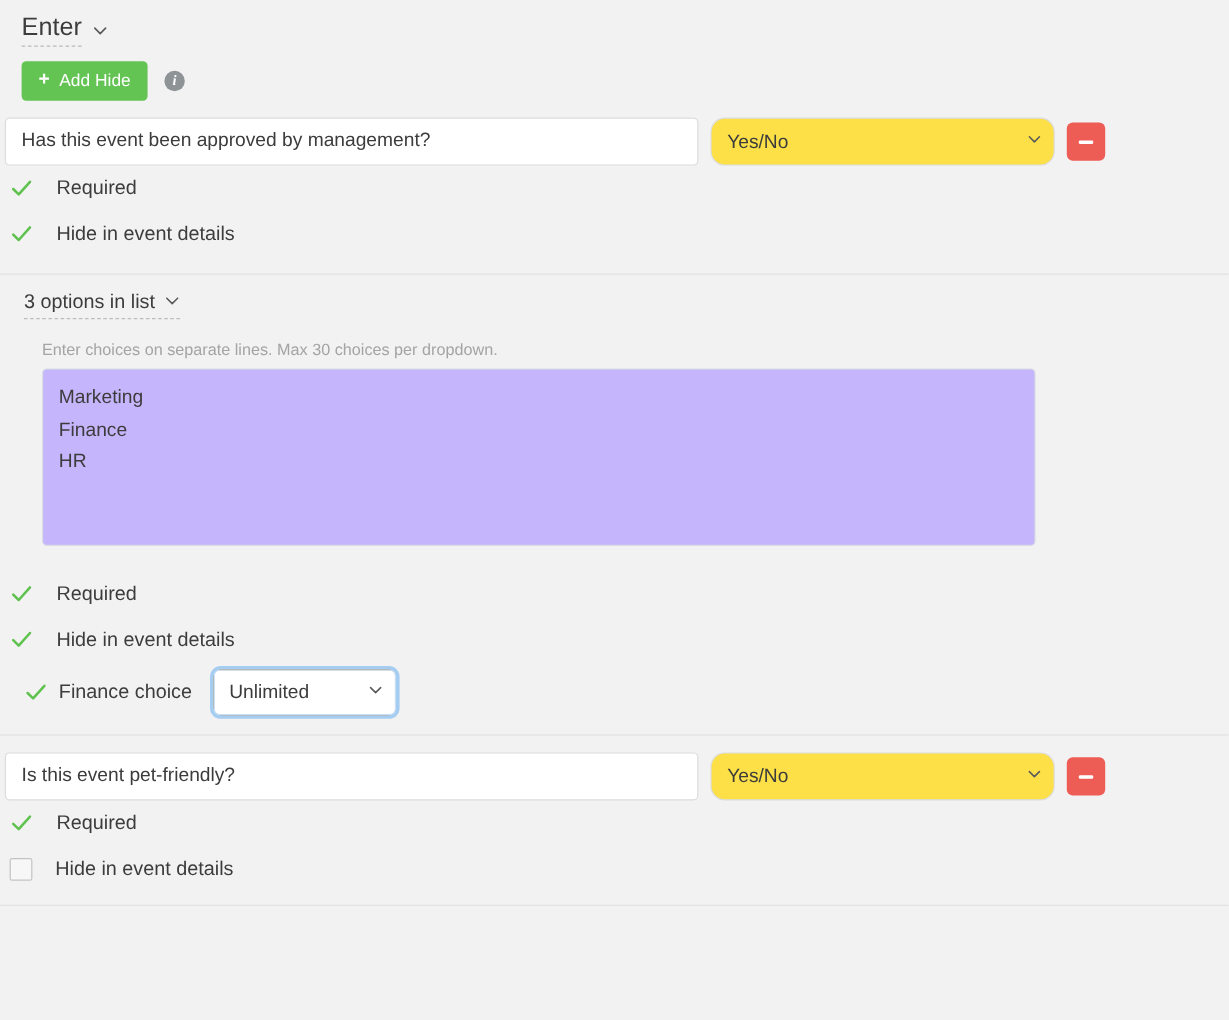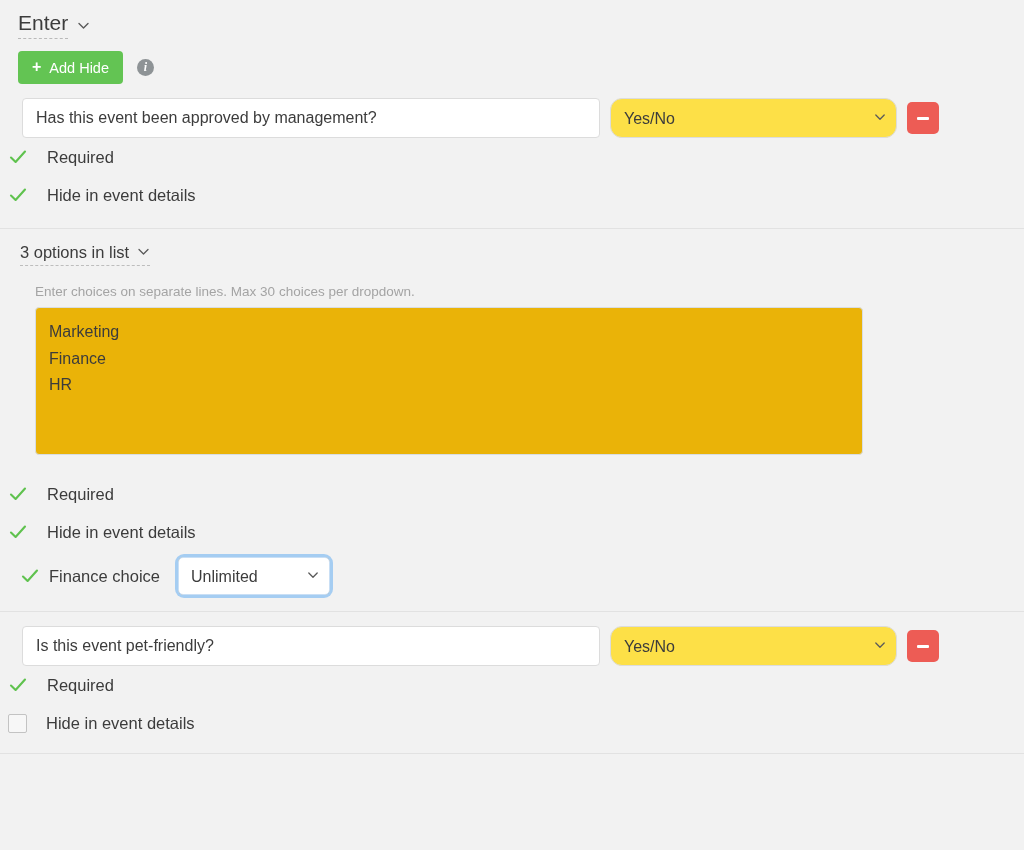--- a/index.html
+++ b/index.html
@@ -95,21 +95,21 @@
   .divider {
     height: 1px;
     background: #e2e2e2;
     width: 100%;
   }
 
   .field-row {
     display: flex;
     align-items: center;
     gap: 10px;
-    padding: 14px 0 0 22px;
+    padding: 14px 0 0 4px;
   }
   .field-label-input {
     width: 578px;
     height: 40px;
     border: 1px solid #dcdcdc;
     border-radius: 4px;
     background: #ffffff;
     font-size: 16px;
     font-family: "Liberation Sans", sans-serif;
     color: #3c3c3c;
@@ -220,21 +220,21 @@
   .choices-hint {
     font-size: 13.5px;
     color: #a4a4a4;
     margin-bottom: 8px;
   }
   .choices-area {
     width: 828px;
     height: 148px;
     border: 1px solid #d8dde2;
     border-radius: 4px;
-    background: #eab308;
+    background: #c4b5fd;
     font-size: 16px;
     font-family: "Liberation Sans", sans-serif;
     color: #3c3c3c;
     padding: 11px 13px;
     line-height: 26.5px;
     resize: none;
     outline: none;
   }
 
   

